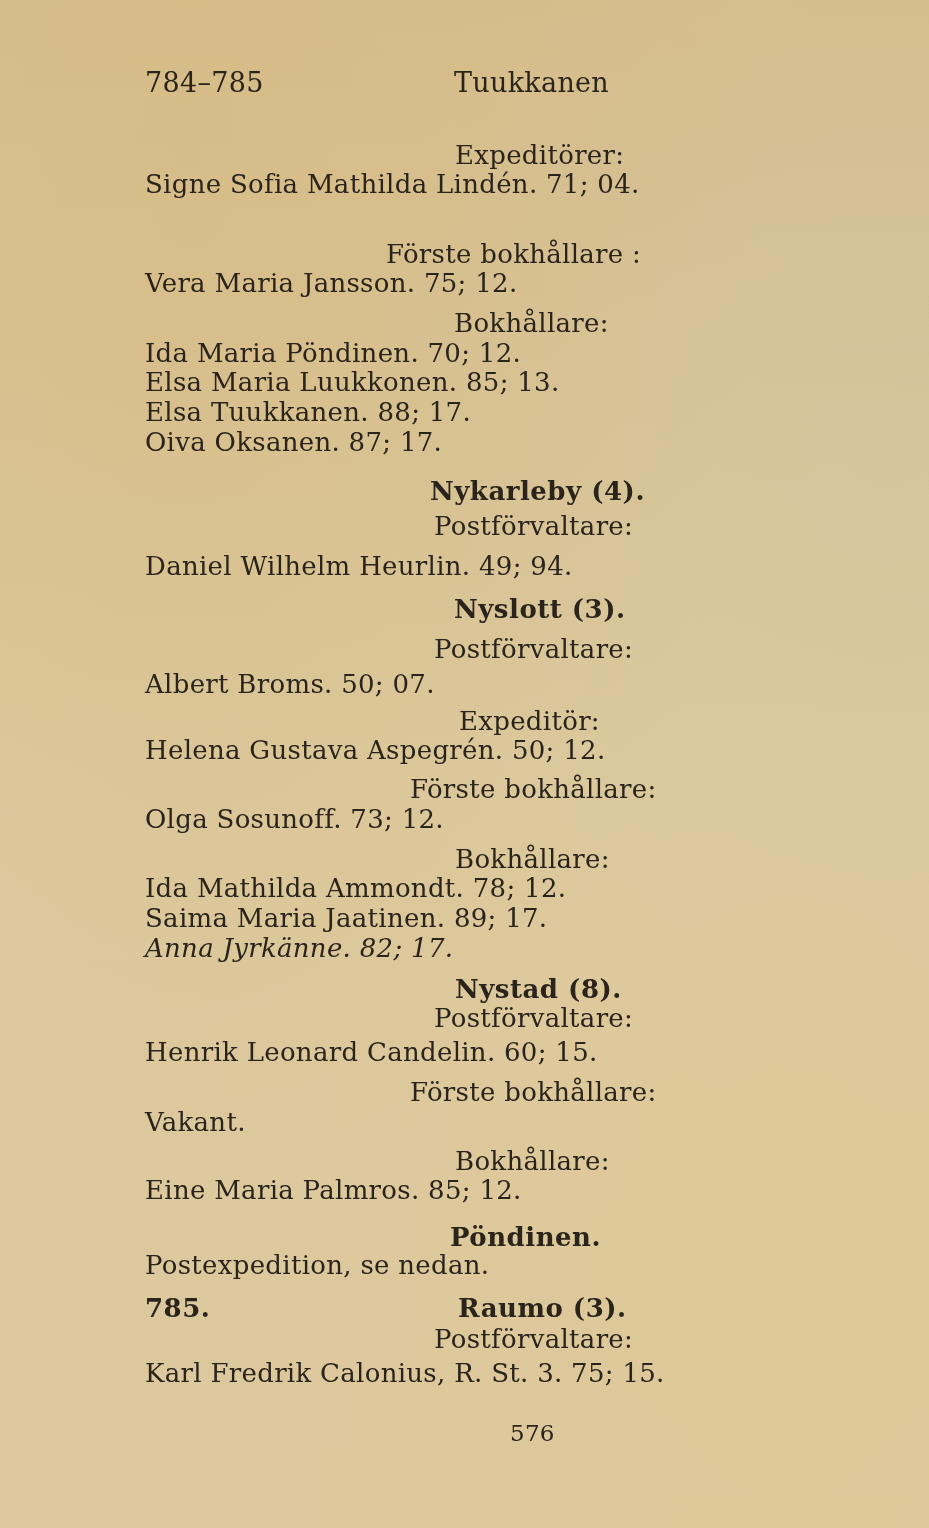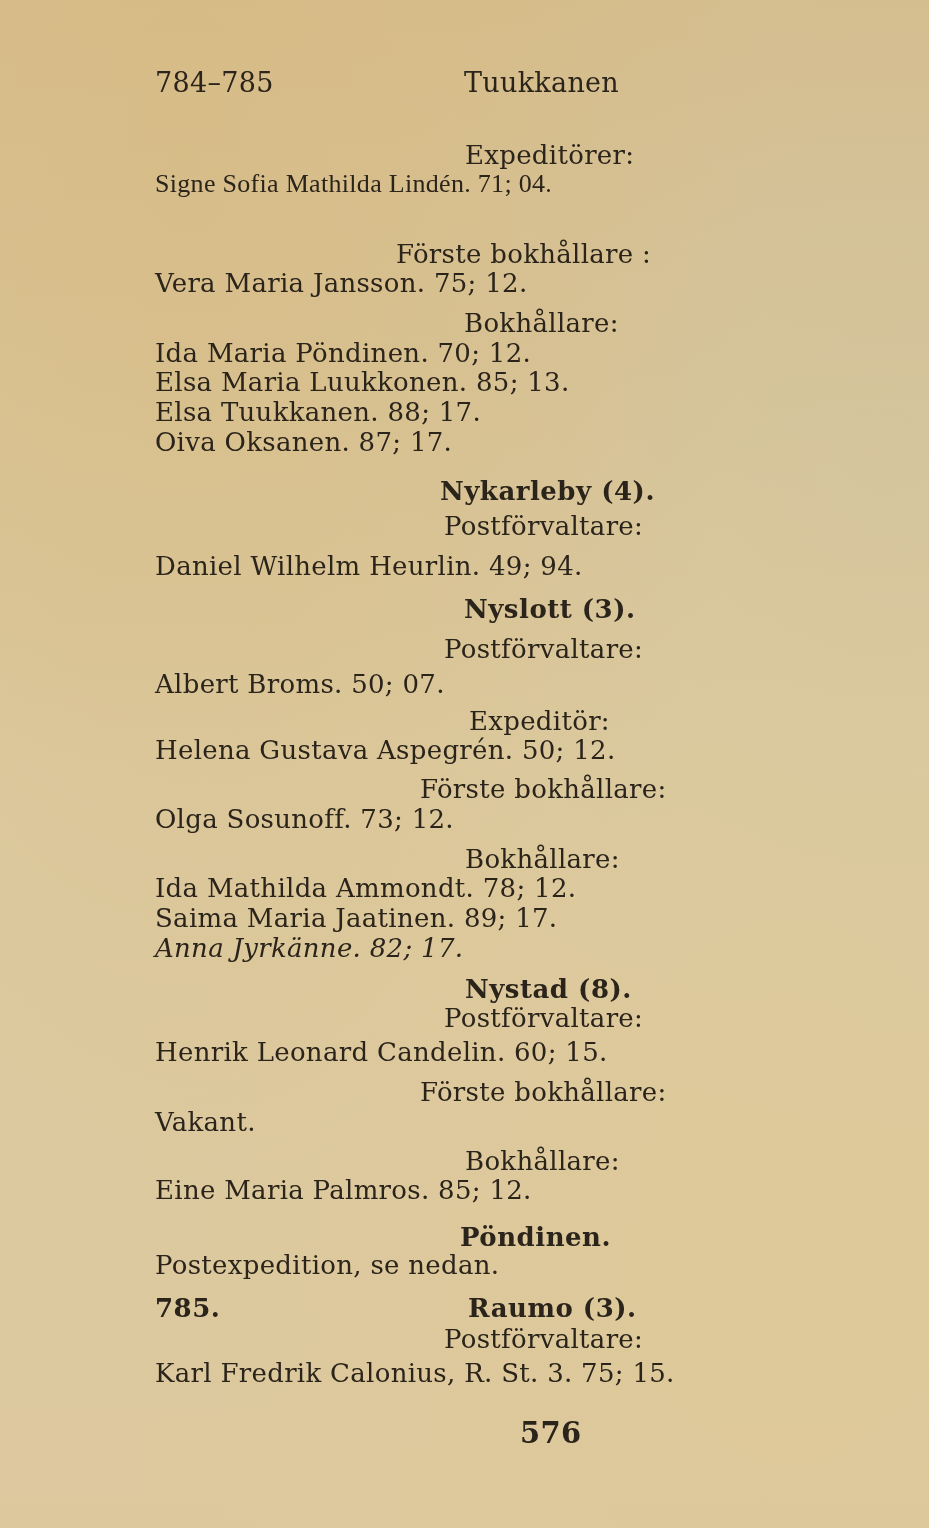--- a/index.html
+++ b/index.html
@@ -15,49 +15,49 @@
         radial-gradient(ellipse at 85% 80%, rgba(222,200,150,0.6) 0%, rgba(0,0,0,0) 60%),
         radial-gradient(ellipse at 95% 30%, rgba(200,195,170,0.35) 0%, rgba(0,0,0,0) 45%),
         linear-gradient(180deg, #d6bd8c 0%, #dccaa0 50%, #ddc89e 100%);
       position: relative;
       overflow: hidden;
       font-family: "DejaVu Serif", "Liberation Serif", serif;
       color: #2b241b;
     }
     .page {
       position: absolute;
-      left: 10px; top: 0;
+      left: 0; top: 0;
       width: 773px;
       height: 1528px;
     }
     .line {
       position: absolute;
       white-space: nowrap;
       font-size: 26px;
       line-height: 30px;
       letter-spacing: 0.3px;
     }
     .left { left: 145px; }
     .heading {
       font-weight: bold;
       letter-spacing: 0.5px;
     }
     .runhead { font-size: 27px; }
-    .pageno { font-weight: bold; font-size: 29px; }
+    .pageno { font-weight: normal; font-size: 23px; }
   </style>
 </head>
 <body>
 
 <div class="page">
 
   <div class="line runhead" style="left:145px; top:68px;">784–785</div>
   <div class="line runhead" style="left:454px; top:68px;">Tuukkanen</div>
 
   <div class="line" style="left:455px; top:140px;">Expeditörer:</div>
-  <div class="line left" style="top:169px;font-family:Liberation Serif, serif;">Signe Sofia Mathilda Lindén.  71; 04.</div>
+  <div class="line left" style="top:169px;">Signe Sofia Mathilda Lindén.  71; 04.</div>
   <div class="line" style="left:386px; top:239px;">Förste bokhållare :</div>
   <div class="line left" style="top:268px;">Vera Maria Jansson.  75; 12.</div>
   <div class="line" style="left:454px; top:308px;">Bokhållare:</div>
   <div class="line left" style="top:338px;">Ida Maria Pöndinen.  70; 12.</div>
   <div class="line left" style="top:367px;">Elsa Maria Luukkonen.  85; 13.</div>
   <div class="line left" style="top:397px;">Elsa Tuukkanen.  88; 17.</div>
   <div class="line left" style="top:427px;">Oiva Oksanen.  87; 17.</div>
 
   <div class="line heading" style="left:430px; top:476px;">Nykarleby (4).</div>
   <div class="line" style="left:434px; top:511px;">Postförvaltare:</div>

